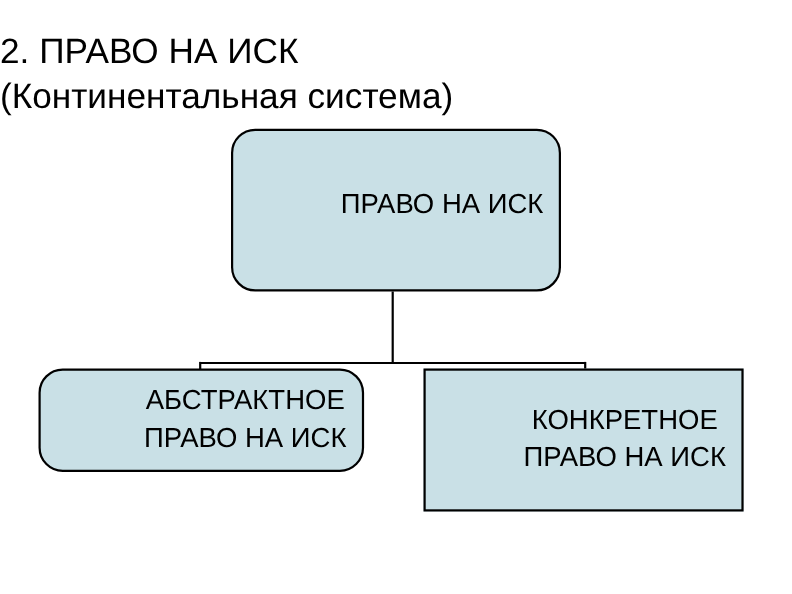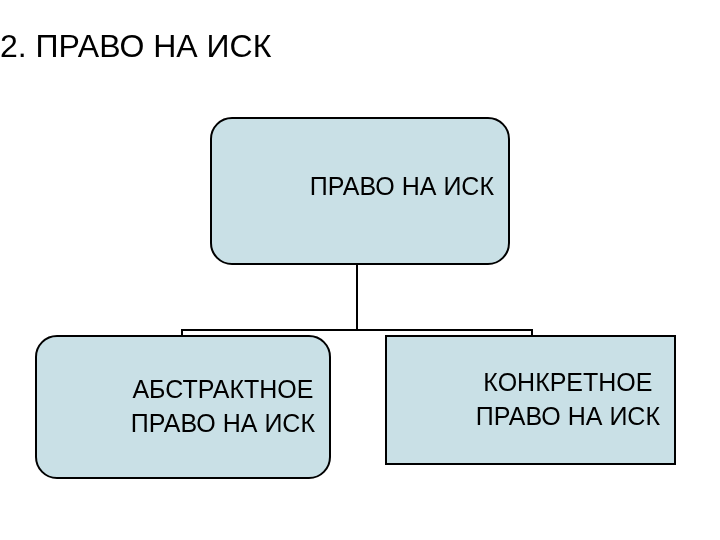--- a/index.html
+++ b/index.html
@@ -51,21 +51,21 @@
     width: 300px;
     height: 148px;
   }
   .node-root .node-label {
     margin-top: -8px;
   }
   .node-child-left {
     left: 35px;
     top: 335px;
     width: 296px;
-    height: 144px;
+    height: 94px;
     padding-left: 28px;
   }
   .node-child-right {
     left: 385px;
     top: 335px;
     width: 291px;
     height: 130px;
   }
   .node-label {
     padding: 0 14px;
@@ -80,20 +80,21 @@
     pointer-events: none;
   }
 </style>
 </head>
 <body>
 
 <div class="slide">
 
   <div class="slide-title">
     <div>2. ПРАВО НА ИСК</div>
+    <div>(Континентальная система)</div>
   </div>
 
   <svg class="connectors" width="720" height="540" viewBox="0 0 720 540">
     <line x1="357" y1="265" x2="357" y2="330" stroke="#000000" stroke-width="2"></line>
     <line x1="182" y1="330" x2="532" y2="330" stroke="#000000" stroke-width="2"></line>
     <line x1="182" y1="329" x2="182" y2="336" stroke="#000000" stroke-width="2"></line>
     <line x1="532" y1="329" x2="532" y2="336" stroke="#000000" stroke-width="2"></line>
   </svg>
 
   <div class="node rounded node-root">

